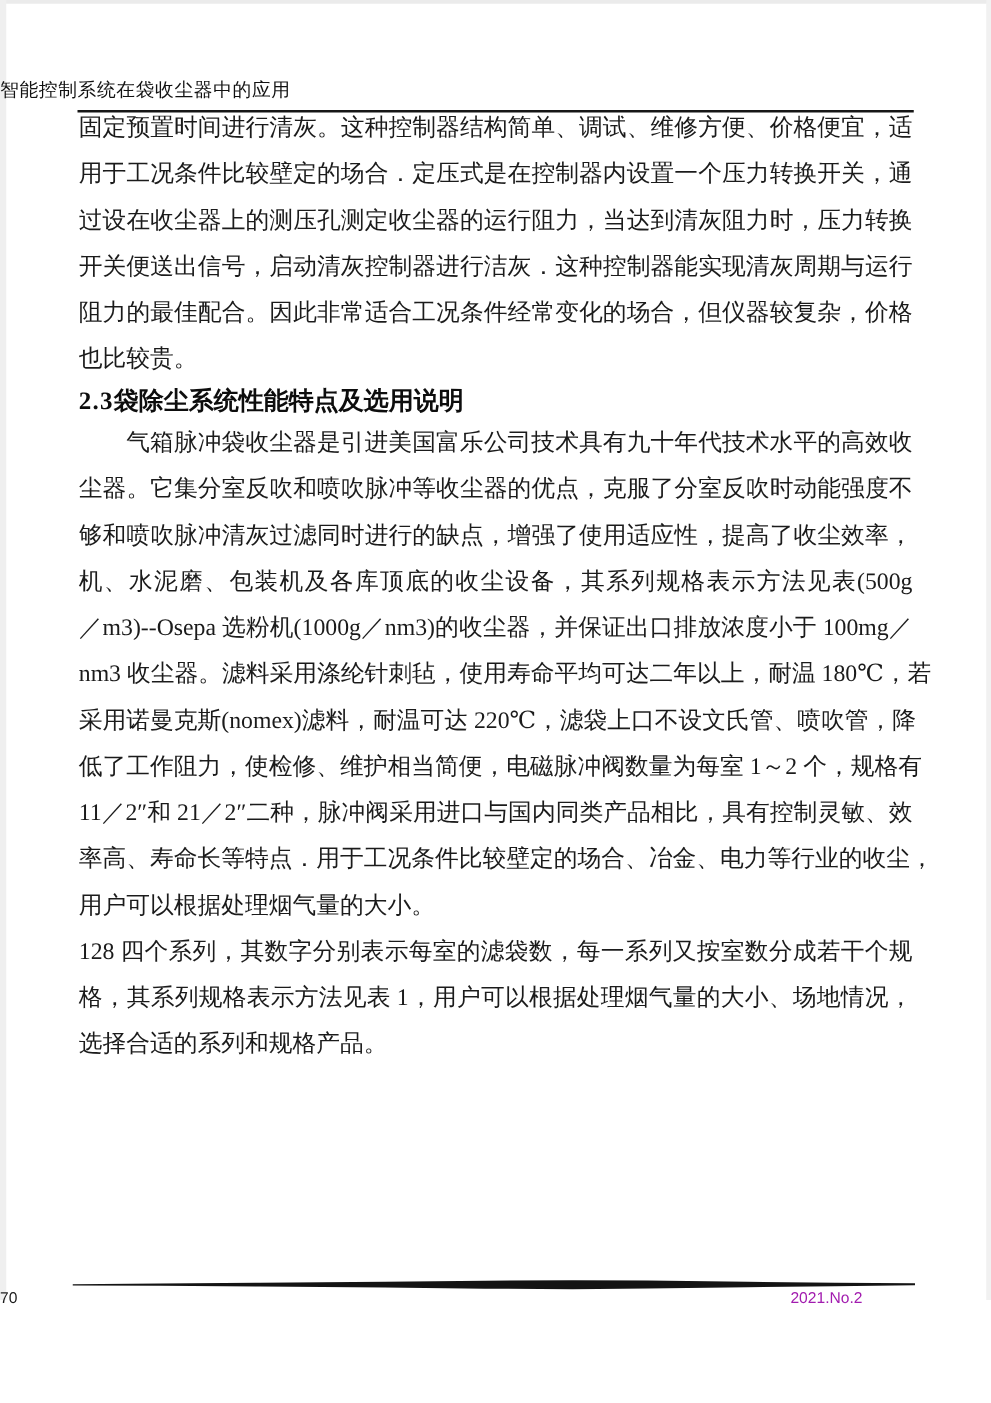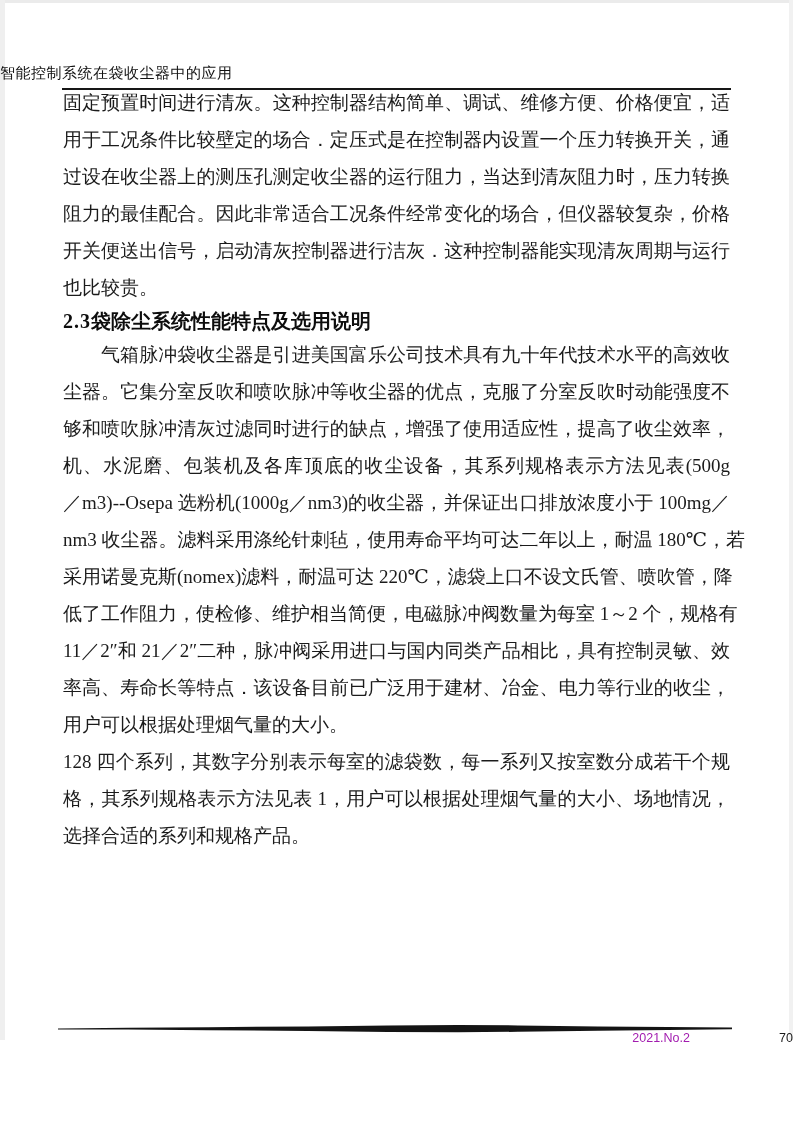--- a/index.html
+++ b/index.html
@@ -45,21 +45,21 @@
     height:30px; line-height:30px;
     font-size:20px; font-weight:bold;
     color:#0d0d0d;
     white-space:nowrap;
   }
   .section-heading .num { letter-spacing:1px; }
 
   .footer-rule-wrap { position:absolute; top:1020px; left:58px; width:674px; height:10px; }
   .footer-page-number {
     position:absolute; top:1031px; left:0; right:0;
-    text-align:right;
+    text-align:left;
     font-family:"Liberation Sans","DejaVu Sans",sans-serif;
     font-size:12.5px; color:#1a1a1a;
   }
   .footer-issue {
     position:absolute; top:1031px; right:103px;
     font-family:"Liberation Sans","DejaVu Sans",sans-serif;
     font-size:12.5px; color:#a21caf;
   }
 </style>
 </head>
@@ -69,38 +69,38 @@
 <div class="edge-left"></div>
 <div class="edge-right"></div>
 
 <div class="running-head">智能控制系统在袋收尘器中的应用</div>
 <div class="head-rule"></div>
 
 <div class="content">
   <div class="line">固定预置时间进行清灰。这种控制器结构简单、调试、维修方便、价格便宜，适</div>
   <div class="line">用于工况条件比较壁定的场合．定压式是在控制器内设置一个压力转换开关，通</div>
   <div class="line">过设在收尘器上的测压孔测定收尘器的运行阻力，当达到清灰阻力时，压力转换</div>
+  <div class="line">开关便送出信号，启动清灰控制器进行洁灰．这种控制器能实现清灰周期与运行</div>
   <div class="line">阻力的最佳配合。因此非常适合工况条件经常变化的场合，但仪器较复杂，价格</div>
-  <div class="line">开关便送出信号，启动清灰控制器进行洁灰．这种控制器能实现清灰周期与运行</div>
   <div class="line end">也比较贵。</div>
 
   <div class="section-heading">
     <span class="num">2.3</span><span>袋除尘系统性能特点及选用说明</span>
   </div>
 
   <div class="line indent">气箱脉冲袋收尘器是引进美国富乐公司技术具有九十年代技术水平的高效收</div>
   <div class="line">尘器。它集分室反吹和喷吹脉冲等收尘器的优点，克服了分室反吹时动能强度不</div>
   <div class="line">够和喷吹脉冲清灰过滤同时进行的缺点，增强了使用适应性，提高了收尘效率，</div>
   <div class="line">机、水泥磨、包装机及各库顶底的收尘设备，其系列规格表示方法见表(500g</div>
   <div class="line">／m3)--Osepa 选粉机(1000g／nm3)的收尘器，并保证出口排放浓度小于 100mg／</div>
   <div class="line">nm3 收尘器。滤料采用涤纶针刺毡，使用寿命平均可达二年以上，耐温 180℃，若</div>
   <div class="line">采用诺曼克斯(nomex)滤料，耐温可达 220℃，滤袋上口不设文氏管、喷吹管，降</div>
   <div class="line">低了工作阻力，使检修、维护相当简便，电磁脉冲阀数量为每室 1～2 个，规格有</div>
   <div class="line">11／2″和 21／2″二种，脉冲阀采用进口与国内同类产品相比，具有控制灵敏、效</div>
-  <div class="line">率高、寿命长等特点．该设备目前已广泛用于建材、冶金、电力等行业的收尘，</div>
+  <div class="line">率高、寿命长等特点．用于工况条件比较壁定的场合、冶金、电力等行业的收尘，</div>
   <div class="line end">用户可以根据处理烟气量的大小。</div>
 
   <div class="line">128 四个系列，其数字分别表示每室的滤袋数，每一系列又按室数分成若干个规</div>
   <div class="line">格，其系列规格表示方法见表 1，用户可以根据处理烟气量的大小、场地情况，</div>
   <div class="line end">选择合适的系列和规格产品。</div>
 </div>
 
 <div class="footer-rule-wrap">
   <svg width="674" height="10" viewBox="0 0 674 10" xmlns="http://www.w3.org/2000/svg">
     <polygon fill="#141414" points="

